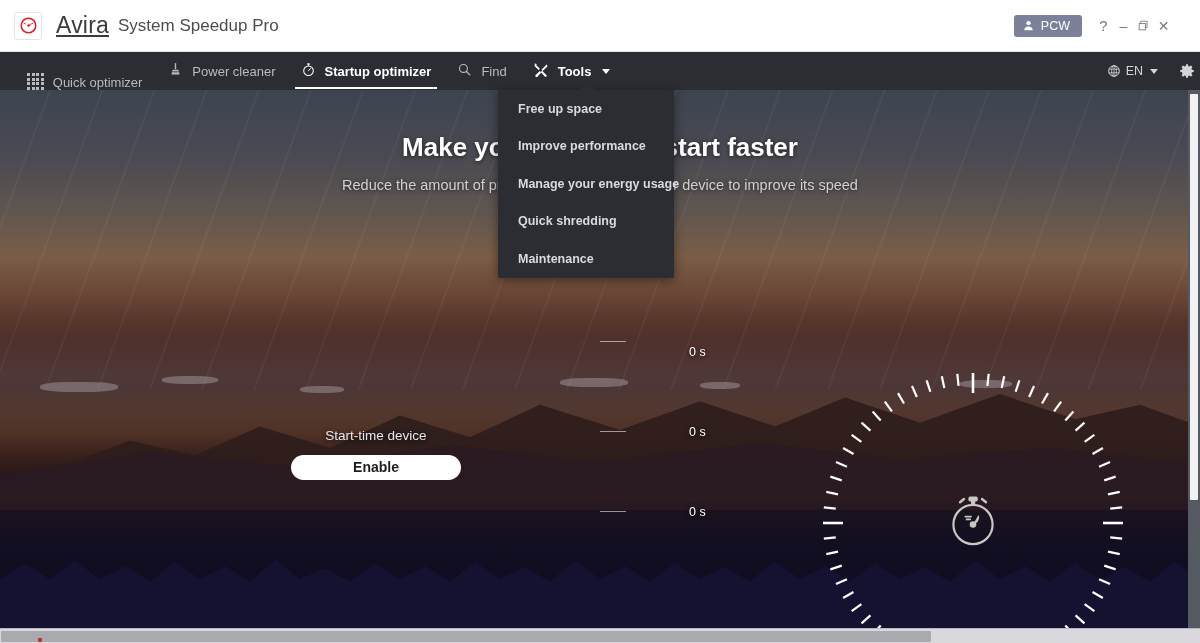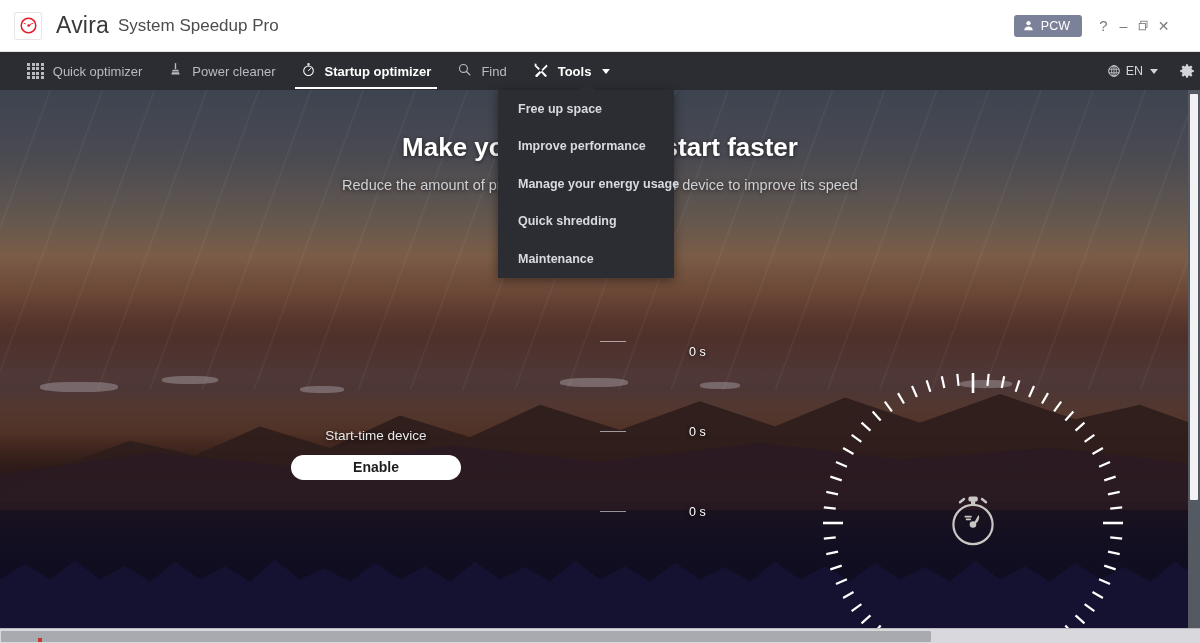--- a/index.html
+++ b/index.html
@@ -17,20 +17,21 @@
     display:flex; align-items:center;
   }
   .brand{ display:flex; align-items:center; padding-left:14px; }
   .logo-box{
     width:28px; height:28px; border:1px solid #e4e4e6; border-radius:3px;
     display:flex; align-items:center; justify-content:center; background:#fff;
   }
   .brand-name{
     font-size:23px; color:#3a3a3c; margin-left:14px; letter-spacing:.2px;
     font-weight:400;
+    text-decoration:underline;
   }
   .brand-sub{
     font-size:17px; color:#4d4d50; margin-left:9px; font-weight:400;
   }
   .titlebar-right{
     margin-left:auto; display:flex; align-items:center; padding-right:27px; gap:2px;
   }
   .acct-btn{
     display:flex; align-items:center; gap:7px;
     background:#7b8199; color:#ffffff; border:none; border-radius:3px;
@@ -47,21 +48,21 @@
   
   .navbar{
     position:absolute; left:0; top:52px; width:1200px; height:38px;
     background:#2b2d33; display:flex; align-items:center; z-index:30;
   }
   .nav-item{
     display:flex; align-items:center; gap:9px; height:38px;
     padding:0 13px; color:#b9bbc2; font-size:13px; cursor:pointer;
     position:relative; white-space:nowrap;
   }
-  .nav-item:first-child{ margin-left:14px; }
+  .nav-item:first-child{ margin-left:14px;align-items:flex-end; }
   .nav-item.active{ color:#ffffff; font-weight:bold;gap:8px; }
   .nav-item.active::after{
     content:""; position:absolute; left:7px; right:7px; bottom:1px;
     height:2px; background:#ffffff;
   }
   .nav-item.tools{ color:#ffffff; font-weight:bold; }
   .nav-right{ margin-left:auto; display:flex; align-items:center; padding-right:4px; gap:20px; }
   .lang{ display:flex; align-items:center; gap:5px; color:#d2d4da; font-size:12.5px; cursor:pointer;}
   .gear-btn{ cursor:pointer; display:flex; align-items:center; }
 

